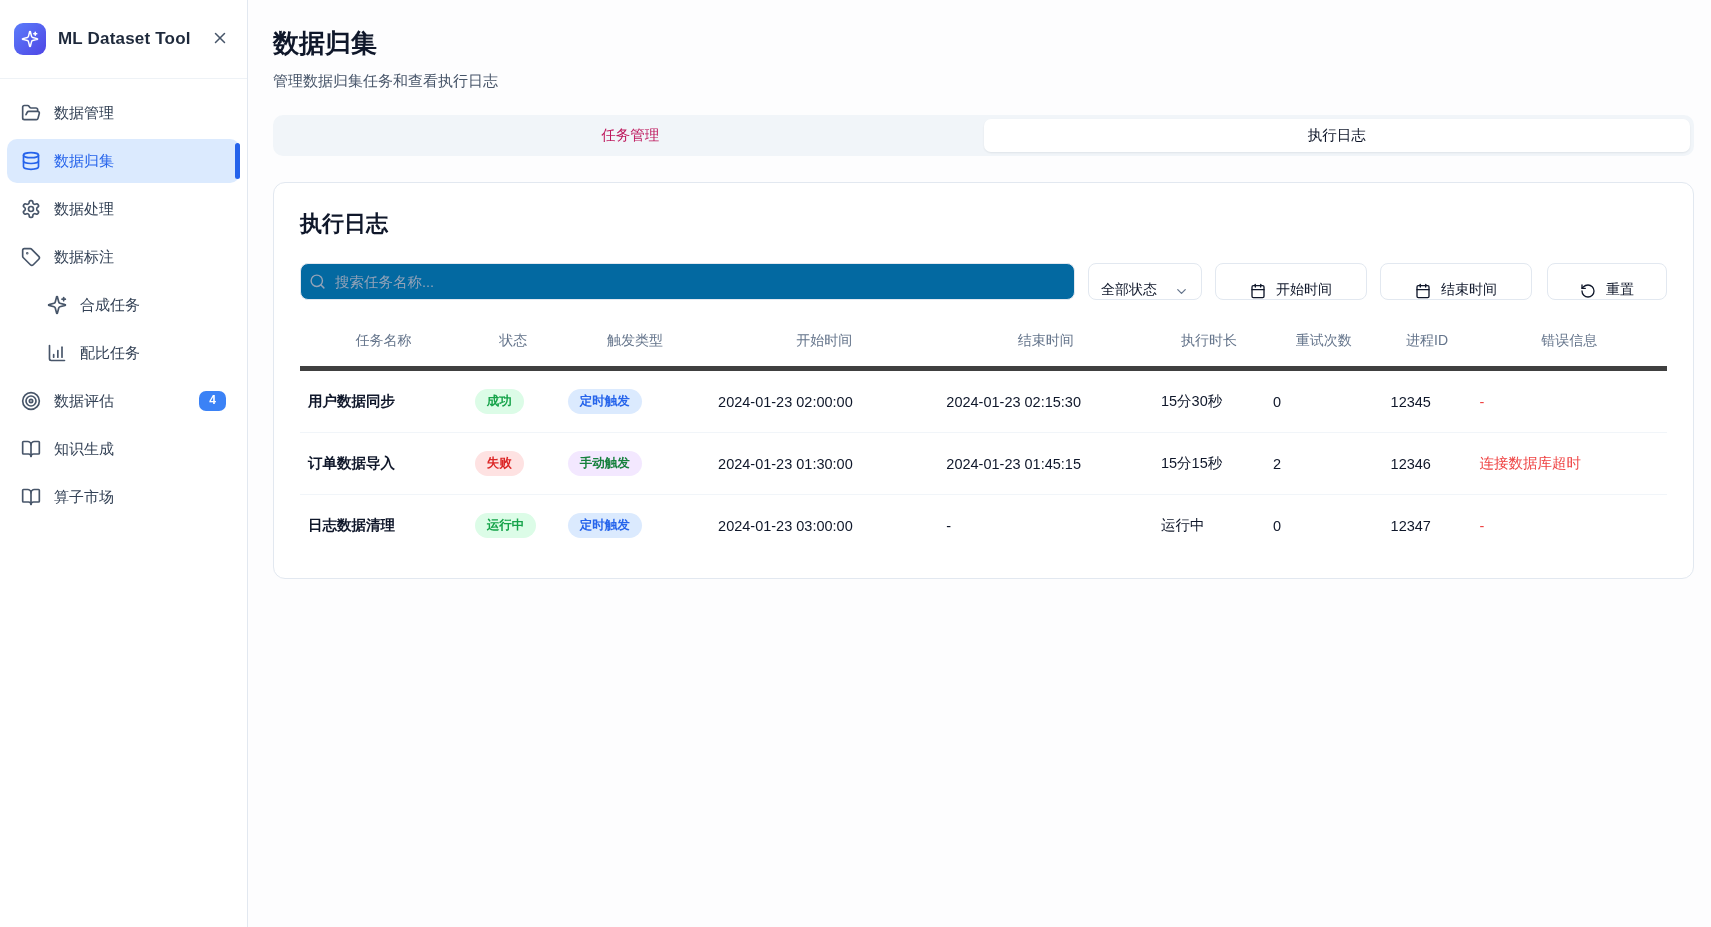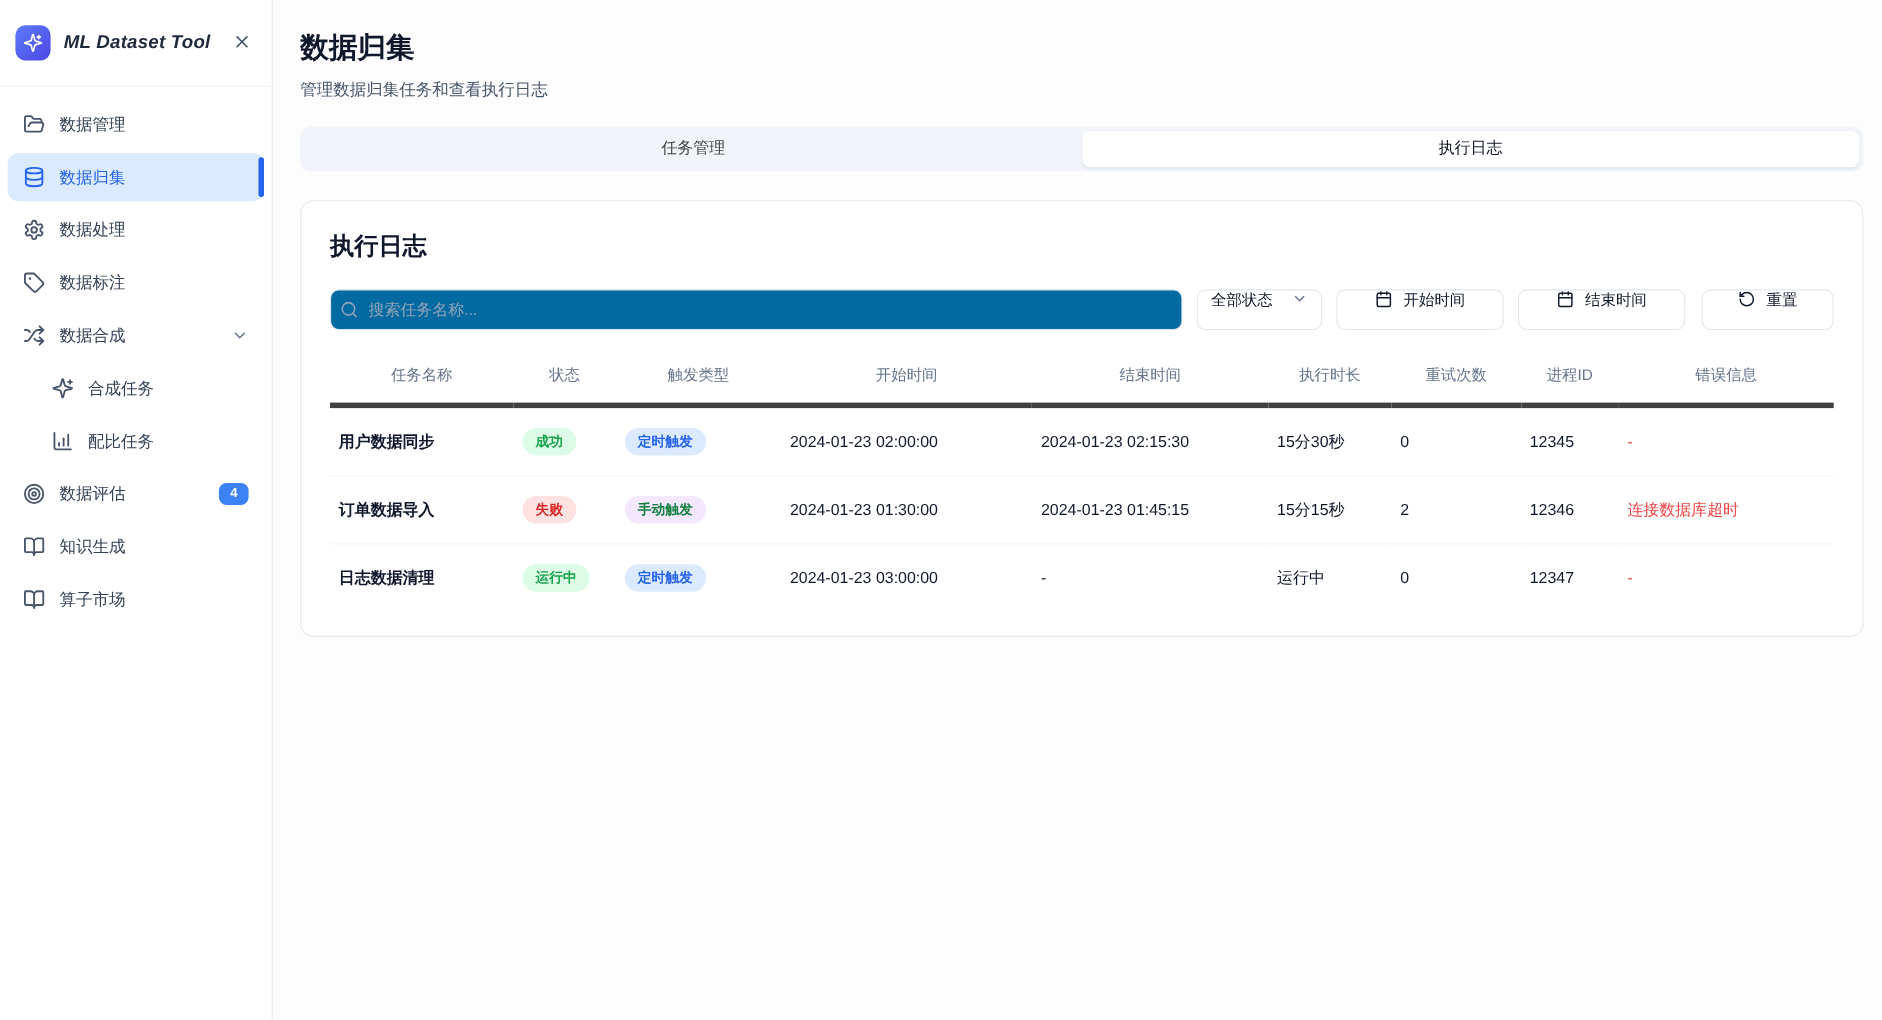--- a/index.html
+++ b/index.html
@@ -8,21 +8,21 @@
   .app { display:flex; width:100%; height:100%; }
 
   
   .sidebar { width:248px; min-width:248px; height:100%; background:#fff;
     border-right:1px solid #e2e8f0; display:flex; flex-direction:column; }
   .sidebar-header { height:79px; display:flex; align-items:center; gap:12px;
     padding:0 14px; border-bottom:1px solid #eef2f6; }
   .logo { width:32px; height:32px; border-radius:9px; flex:0 0 auto;
     background:linear-gradient(135deg,#5b7cfa,#4f46e5); display:flex;
     align-items:center; justify-content:center; color:#fff; }
-  .app-title { font-size:17px; font-weight:700; color:#1e293b; letter-spacing:.2px; flex:1; white-space:nowrap;font-style:italic; }
+  .app-title { font-size:17px; font-weight:700; color:#1e293b; letter-spacing:.2px; flex:1; white-space:nowrap; }
   .close-btn { background:none; border:none; color:#475569; cursor:pointer;
     display:flex; align-items:center; padding:4px; }
   .sidebar-nav { padding:12px 7px; display:flex; flex-direction:column; gap:4px; }
   .nav-item { position:relative; display:flex; align-items:center; gap:13px;
     height:44px; padding:0 14px; border-radius:10px; cursor:pointer;
     font-size:15px; color:#334155; }
   .nav-item .nav-icon { display:flex; align-items:center; color:#475569; }
   .nav-item.active { background:#dbeafe; color:#2563eb; font-weight:500; }
   .nav-item.active .nav-icon { color:#2563eb; }
   .nav-item.active::after { content:""; position:absolute; right:0; top:4px; bottom:4px;
@@ -33,38 +33,38 @@
     border-radius:7px; padding:3px 10px; line-height:1.1; }
   .nav-chevron { color:#64748b; display:flex; align-items:center; }
 
   
   .main { flex:1; padding:26px 17px 0 25px; background:#fdfdfe; }
   .page-title { font-size:26px; font-weight:700; color:#0f172a; }
   .page-subtitle { font-size:15px; color:#475569; margin-top:11px; }
 
   .tabbar { margin-top:24px; background:#f1f5f9; border-radius:10px; padding:4px;
     display:flex; }
-  .tab { flex:1; text-align:center; font-size:14.5px; color:#404040;
+  .tab { flex:1; text-align:center; font-size:14.5px; color:#be185d;
     padding:8px 0; border-radius:7px; cursor:pointer; line-height:1.2; }
   .tab.active { background:#fff; color:#0f172a; font-weight:500;
     box-shadow:0 1px 2px rgba(15,23,42,.08); }
 
   .card { margin-top:26px; background:#fff; border:1px solid #e2e8f0;
     border-radius:12px; padding:26px 26px 22px 26px; }
   .panel-title { font-size:22px; font-weight:700; color:#0f172a; }
 
   .filters { display:flex; align-items:center; gap:13px; margin-top:24px; }
   .search-box { flex:1; display:flex; align-items:center; gap:9px; height:37px;
     border:1px solid #e2e8f0; border-radius:8px; padding:0 8px; background:#0369a1; }
   .search-box .s-icon { color:#94a3b8; display:flex; }
   .search-box input { border:none; outline:none; flex:1; font-size:14.5px;
     font-family:inherit; color:#0f172a; background:transparent; }
   .search-box input::placeholder { color:#94a3b8; }
   .ctl { height:37px; background:#fff; border:1px solid #e2e8f0; border-radius:8px;
-    display:flex; align-items:flex-start; justify-content:center; gap:10px;
+    display:flex; align-items:flex-end; justify-content:center; gap:10px;
     font-size:14px; font-family:inherit; color:#0f172a; cursor:pointer; }
   .select { width:114px; padding:0 12px; justify-content:space-between; }
   .select .c-icon { color:#64748b; display:flex; }
   .btn-date { width:152px; }
   .btn-reset { width:120px; margin-left:2px; }
   .ctl .b-icon { display:flex; color:#0f172a; }
 
   
   table { width:100%; border-collapse:collapse; table-layout:fixed; margin-top:22px; }
   thead th { text-align:center; font-size:14px; font-weight:400; color:#64748b;
@@ -138,37 +138,20 @@
           <span class="nav-label">数据处理</span>
         </div>
         <div class="nav-item">
           <span class="nav-icon">
             <svg width="20" height="20" viewBox="0 0 24 24" fill="none" stroke="currentColor" stroke-width="2" stroke-linecap="round" stroke-linejoin="round">
               <path d="M12.586 2.586A2 2 0 0 0 11.172 2H4a2 2 0 0 0-2 2v7.172a2 2 0 0 0 .586 1.414l8.704 8.704a2.426 2.426 0 0 0 3.42 0l6.58-6.58a2.426 2.426 0 0 0 0-3.42z"></path>
               <circle cx="7.5" cy="7.5" r=".5" fill="currentColor"></circle>
             </svg>
           </span>
           <span class="nav-label">数据标注</span>
-        </div>
-        <div class="nav-item">
-          <span class="nav-icon">
-            <svg width="20" height="20" viewBox="0 0 24 24" fill="none" stroke="currentColor" stroke-width="2" stroke-linecap="round" stroke-linejoin="round">
-              <path d="M2 18h1.4c1.3 0 2.5-.6 3.3-1.7l6.1-8.6c.8-1.1 2-1.7 3.3-1.7H22"></path>
-              <path d="m18 2 4 4-4 4"></path>
-              <path d="M2 6h1.9c1.5 0 2.9.9 3.6 2.2"></path>
-              <path d="M22 18h-5.9c-1.3 0-2.6-.7-3.3-1.8l-.5-.8"></path>
-              <path d="m18 14 4 4-4 4"></path>
-            </svg>
-          </span>
-          <span class="nav-label">数据合成</span>
-          <span class="nav-chevron">
-            <svg width="16" height="16" viewBox="0 0 24 24" fill="none" stroke="currentColor" stroke-width="2" stroke-linecap="round" stroke-linejoin="round">
-              <path d="m6 9 6 6 6-6"></path>
-            </svg>
-          </span>
         </div>
         <div class="nav-item sub">
           <span class="nav-icon">
             <svg width="20" height="20" viewBox="0 0 24 24" fill="none" stroke="currentColor" stroke-width="2" stroke-linecap="round" stroke-linejoin="round">
               <path d="M9.9 15.5a2 2 0 0 0-1.4-1.4L2.4 12.5a.5.5 0 0 1 0-1l6.1-1.6a2 2 0 0 0 1.4-1.4l1.6-6.1a.5.5 0 0 1 1 0l1.6 6.1a2 2 0 0 0 1.4 1.4l6.1 1.6a.5.5 0 0 1 0 1l-6.1 1.6a2 2 0 0 0-1.4 1.4l-1.6 6.1a.5.5 0 0 1-1 0z"></path>
               <path d="M20 3v4"></path>
               <path d="M22 5h-4"></path>
             </svg>
           </span>
           <span class="nav-label">合成任务</span>

